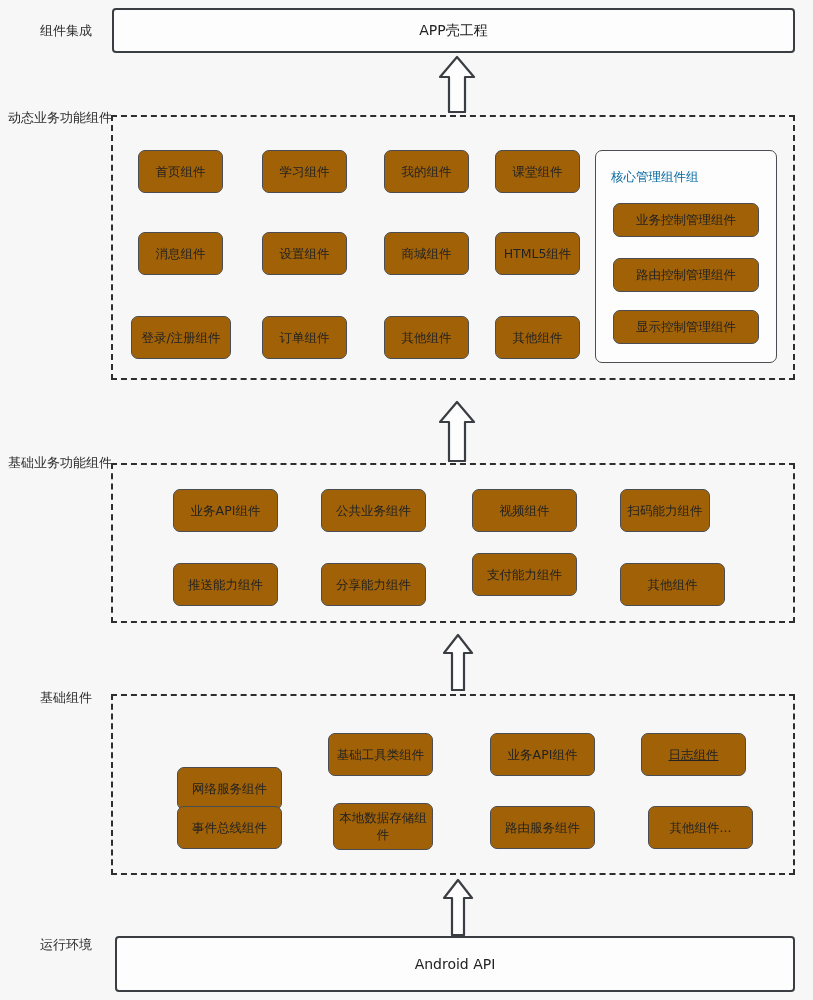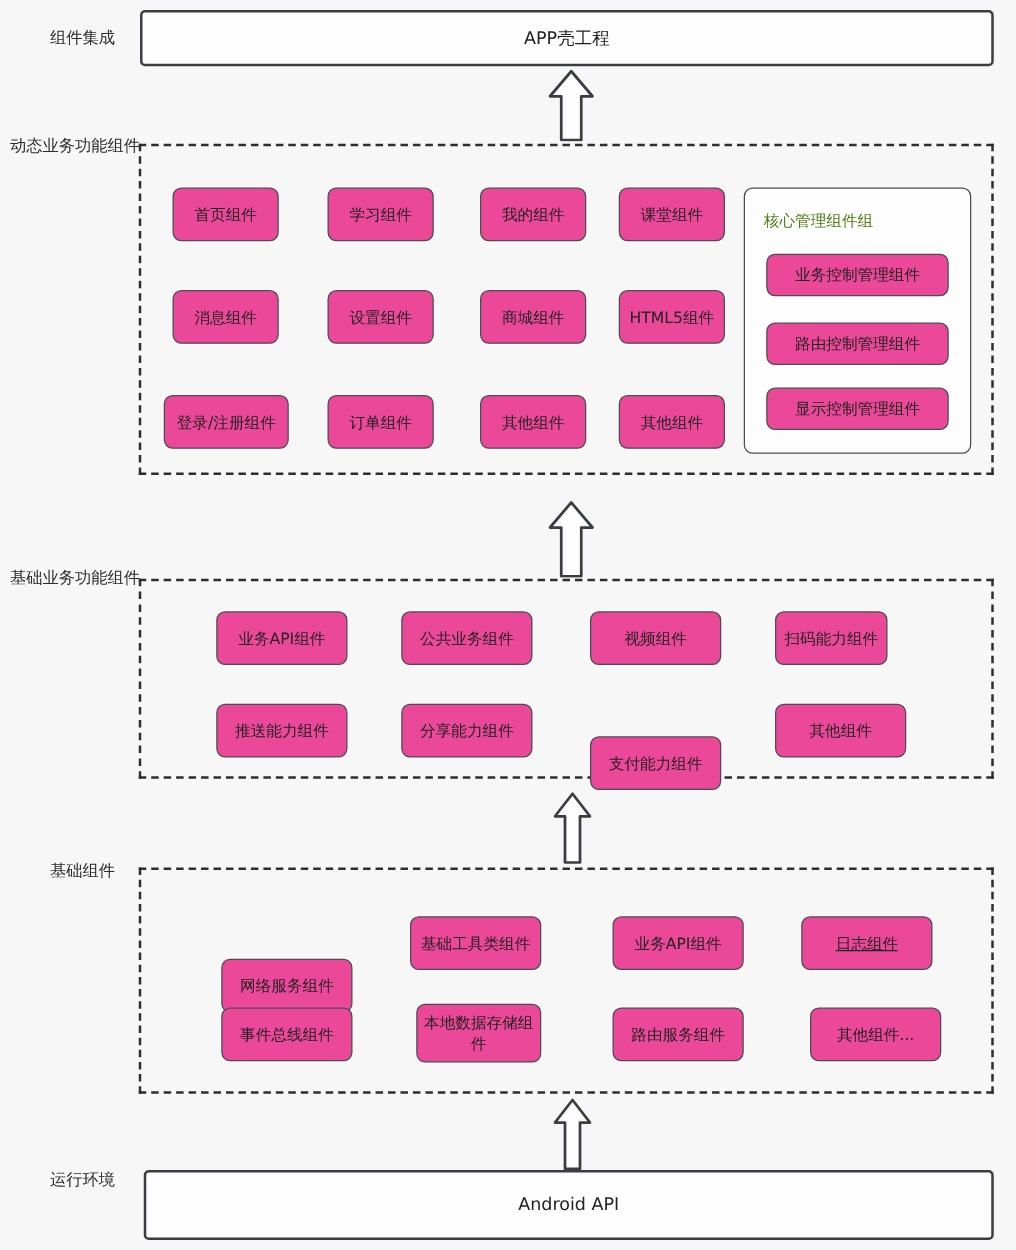--- a/index.html
+++ b/index.html
@@ -49,21 +49,21 @@
   .dashed-zone {
     position: absolute;
     border: 2px dashed #2e2e2e;
     background: transparent;
     box-sizing: border-box;
   }
 
   
   .comp {
     position: absolute;
-    background: #ec4899;
+    background: #a16207;
     border: 1.6px solid #4a4d52;
     border-radius: 7px;
     display: flex;
     align-items: center;
     justify-content: center;
     text-align: center;
     font-size: 12.5px;
     line-height: 1.25;
     color: #222;
     box-sizing: border-box;
@@ -75,21 +75,21 @@
   .group-frame {
     position: absolute;
     background: #fdfdfd;
     border: 1.6px solid #4a4d52;
     border-radius: 7px;
     box-sizing: border-box;
   }
   .group-title {
     position: absolute;
     font-size: 12.5px;
-    color: #4d7c0f;
+    color: #0369a1;
     white-space: nowrap;
     font-family: Liberation Mono, monospace;
   }
 
   
   .arrow {
     position: absolute;
   }
 </style>
 </head>
@@ -142,21 +142,21 @@
 
   <div class="dashed-zone" style="left:111px; top:463px; width:684px; height:160px;"></div>
 
   <div class="comp" style="left:173px; top:489px; width:105px; height:43px;">业务API组件</div>
   <div class="comp" style="left:321px; top:489px; width:105px; height:43px;">公共业务组件</div>
   <div class="comp" style="left:472px; top:489px; width:105px; height:43px;">视频组件</div>
   <div class="comp" style="left:620px; top:489px; width:90px; height:43px;">扫码能力组件</div>
 
   <div class="comp" style="left:173px; top:563px; width:105px; height:43px;">推送能力组件</div>
   <div class="comp" style="left:321px; top:563px; width:105px; height:43px;">分享能力组件</div>
-  <div class="comp" style="left:472px; top:589px; width:105px; height:43px;">支付能力组件</div>
+  <div class="comp" style="left:472px; top:553px; width:105px; height:43px;">支付能力组件</div>
   <div class="comp" style="left:620px; top:563px; width:105px; height:43px;">其他组件</div>
 
   <div class="arrow" style="left:441px; top:633px; width:34px; height:58px;">
     <svg width="34" height="58" viewBox="0 0 34 58">
       <polygon points="17,2 31,20 23,20 23,57 11,57 11,20 3,20" fill="#fdfdfd" stroke="#3a3d42" stroke-width="2.2" stroke-linejoin="round"></polygon>
     </svg>
   </div>
 
   <div class="layer-label" style="left:30px; top:691px; width:62px;">基础组件</div>
 

